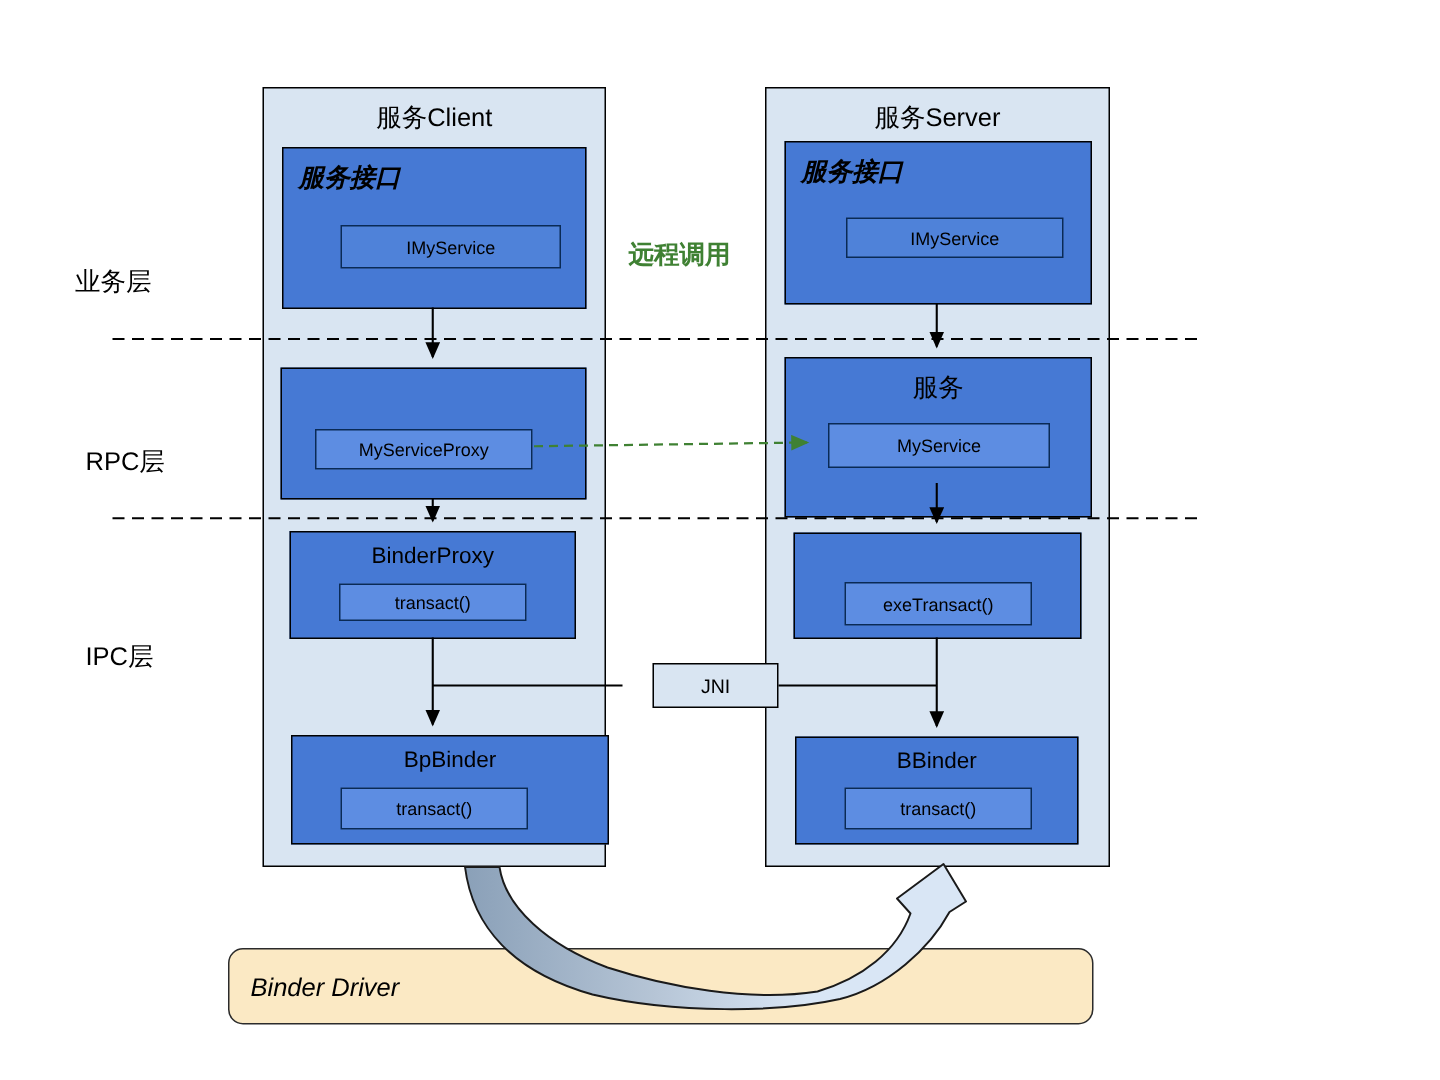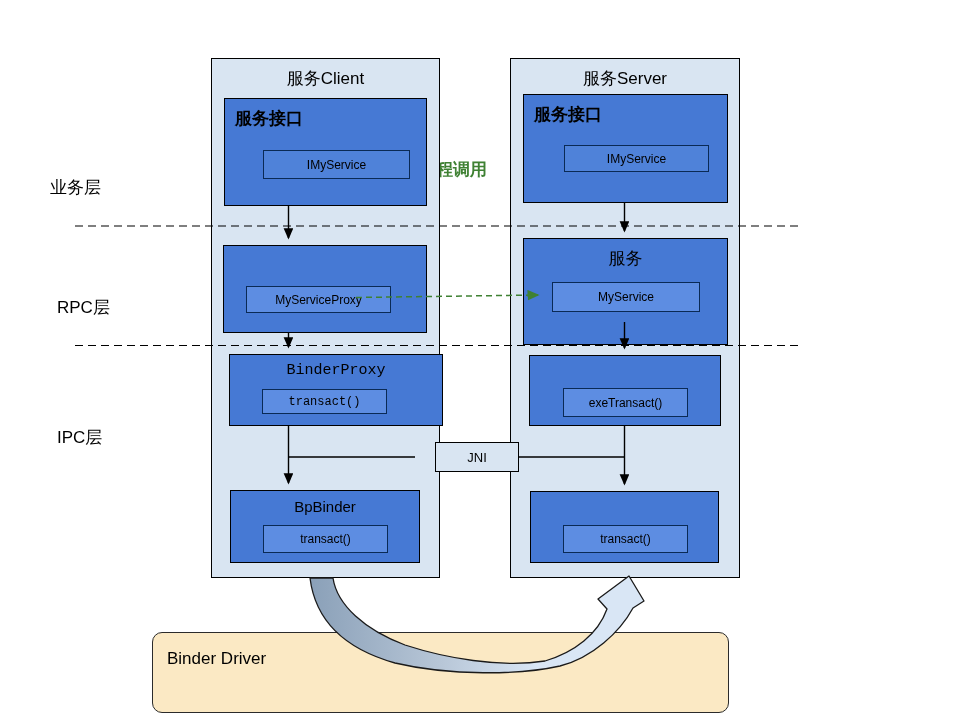--- a/index.html
+++ b/index.html
@@ -9,21 +9,21 @@
   }
   .container{
     position:absolute;background:var(--container-fill);border:1.5px solid #000;box-sizing:border-box;
   }
   .container-title{
     position:absolute;left:0;right:0;top:8px;text-align:center;font-size:17px;color:#000;
   }
   .box{
     position:absolute;background:var(--box-fill);border:1.5px solid #000;box-sizing:border-box;
   }
-  .box-title-left{position:absolute;left:10px;top:8px;font-size:17px;font-weight:700;}
+  .box-title-left{position:absolute;left:10px;top:8px;font-size:17px;font-weight:700;font-style:italic;}
   .box-title-center{position:absolute;left:0;right:0;top:8px;text-align:center;font-size:17px;}
   .box-title-center-sm{position:absolute;left:0;right:0;top:7px;text-align:center;font-size:15px;}
   .inner{
     position:absolute;background:var(--inner-fill);border:1.4px solid #0a2a55;box-sizing:border-box;
     display:flex;align-items:center;justify-content:center;font-size:12px;color:#000;
   }
   .inner.same{background:var(--interface-inner-fill);}
   .layer-label{position:absolute;font-size:17px;color:#000;}
   .remote-call{position:absolute;font-size:17px;font-weight:700;color:var(--accent-green);}
   .jni-box{
@@ -47,42 +47,42 @@
 <body>
 
 <div class="canvas">
 
   <div class="layer-label" style="left:50px;top:176px;font-family:Liberation Mono, monospace;">业务层</div>
   <div class="layer-label" style="left:57px;top:296px;">RPC层</div>
   <div class="layer-label" style="left:57px;top:426px;">IPC层</div>
 
   <div class="remote-call" style="left:404px;top:158px;padding-left:15px;">远程调用</div>
 
-  <div class="driver-box" style="left:152px;top:632px;width:577px;height:81px;">
+  <div class="driver-box" style="left:152px;top:632px;width:577px;height:51px;font-style:italic;">
     <div class="driver-label">Binder Driver</div>
   </div>
 
-  <div class="container" style="left:175px;top:58px;width:229px;height:520px;margin-left:36px;">
+  <div class="container" style="left:175px;top:58px;width:229px;height:520px;">
     <div class="container-title">服务Client</div>
 
     <div class="box" style="left:12px;top:39px;width:203px;height:108px;">
       <div class="box-title-left">服务接口</div>
       <div class="inner same" style="left:38px;top:51px;width:147px;height:29px;">IMyService</div>
     </div>
 
     <div class="box" style="left:11px;top:186px;width:204px;height:88px;">
       <div class="inner" style="left:22px;top:40px;width:145px;height:27px;">MyServiceProxy</div>
     </div>
 
-    <div class="box" style="left:17px;top:295px;width:214px;height:72px;font-family:Liberation Mono, monospace;">
+    <div class="box" style="left:17px;top:295px;width:191px;height:72px;">
       <div class="box-title-center-sm">BinderProxy</div>
       <div class="inner" style="left:32px;top:34px;width:125px;height:25px;">transact()</div>
     </div>
 
-    <div class="box" style="left:18px;top:431px;width:190px;height:73px;">
+    <div class="box" style="left:18px;top:431px;width:212px;height:73px;">
       <div class="box-title-center-sm">BpBinder</div>
       <div class="inner" style="left:32px;top:34px;width:125px;height:28px;">transact()</div>
     </div>
   </div>
 
   <div class="container" style="left:510px;top:58px;width:230px;height:520px;">
     <div class="container-title">服务Server</div>
 
     <div class="box" style="left:12px;top:35px;width:205px;height:109px;">
       <div class="box-title-left">服务接口</div>
@@ -92,20 +92,21 @@
     <div class="box" style="left:12px;top:179px;width:205px;height:107px;">
       <div class="box-title-center">服务</div>
       <div class="inner" style="left:28px;top:43px;width:148px;height:30px;">MyService</div>
     </div>
 
     <div class="box" style="left:18px;top:296px;width:192px;height:71px;">
       <div class="inner" style="left:33px;top:32px;width:125px;height:29px;">exeTransact()</div>
     </div>
 
     <div class="box" style="left:19px;top:432px;width:189px;height:72px;">
+      <div class="box-title-center-sm">BBinder</div>
       <div class="inner" style="left:32px;top:33px;width:125px;height:28px;">transact()</div>
     </div>
   </div>
 
   <div class="jni-box" style="left:415px;top:442px;width:84px;height:30px;">JNI</div>
 
   <svg class="overlay" width="960" height="720" viewBox="0 0 960 720">
     <defs>
       <marker id="headBlack" markerWidth="9" markerHeight="8" refX="7" refY="3.5" orient="auto">
         <path class="black-head" d="M0,0 L8,3.5 L0,7 Z"></path>

